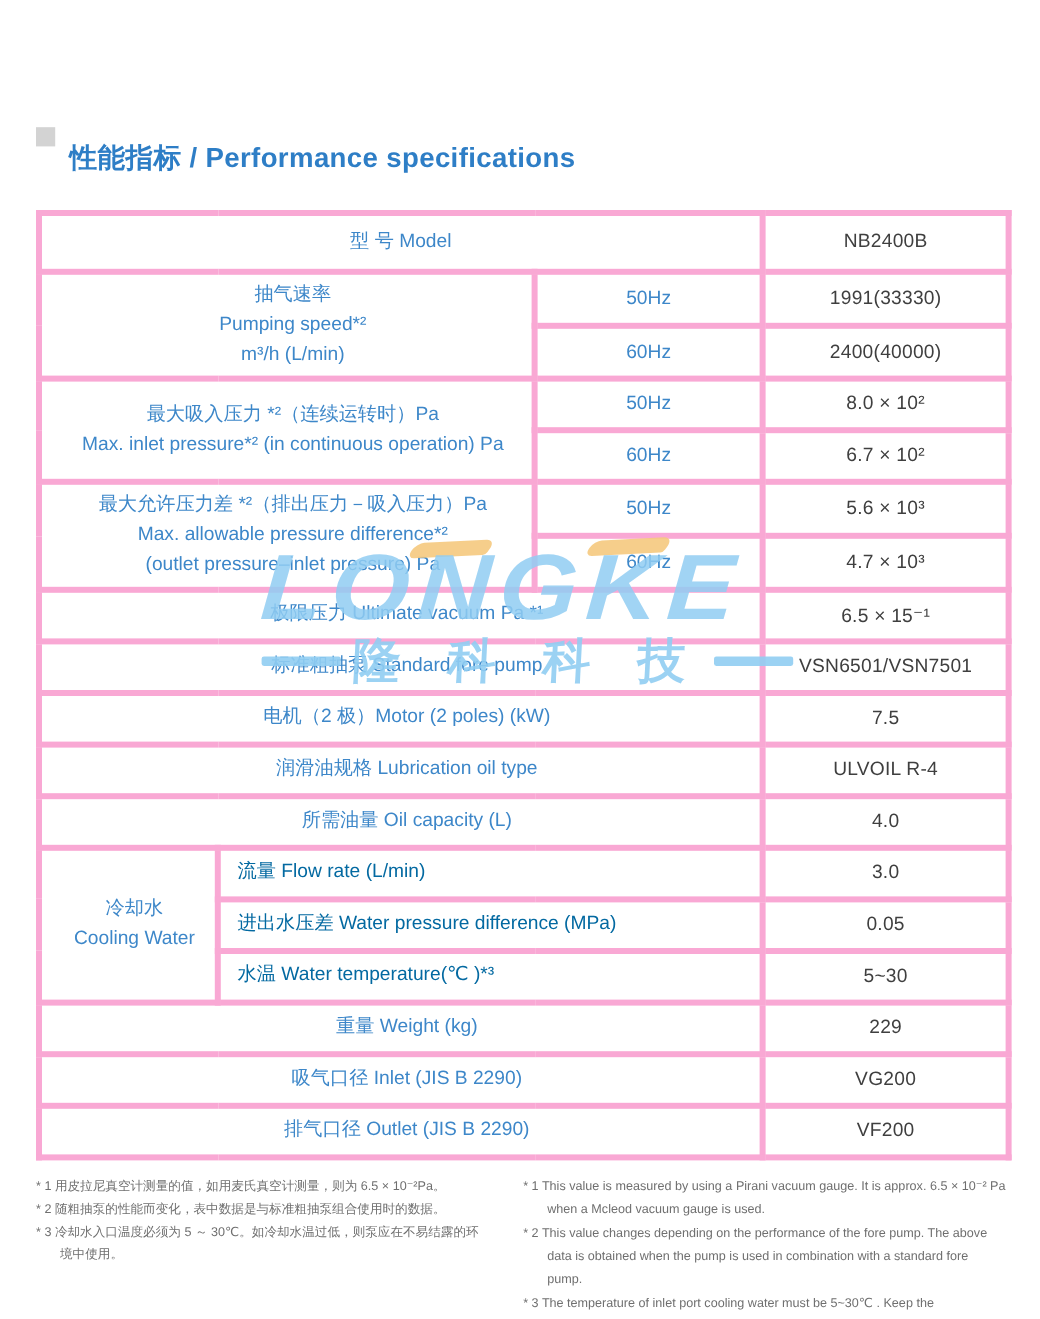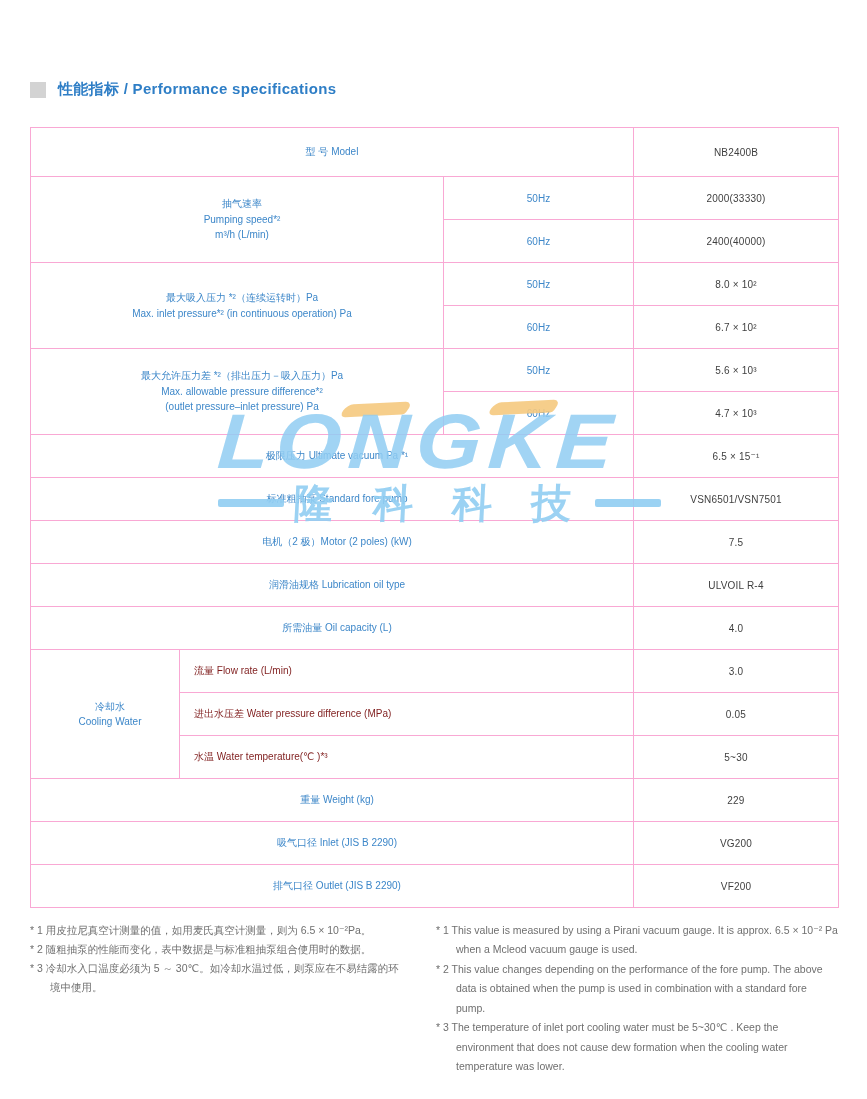--- a/index.html
+++ b/index.html
@@ -6,30 +6,30 @@
   html, body { background: #ffffff; }
   body {
     width: 867px; height: 1099px;
     font-family: "Liberation Sans", "DejaVu Sans", sans-serif;
     position: relative; overflow: hidden;
   }
 
   
   .section-header { display: flex; align-items: center; gap: 12px; margin: 80px 0 0 30px; }
   .bullet { width: 16px; height: 16px; background: #d3d3d3; flex: 0 0 auto; }
-  .page-title { font-size: 15px; font-weight: bold; color: #2e7ec6; letter-spacing: 0.3px; }
+  .page-title { font-size: 23px; font-weight: bold; color: #2e7ec6; letter-spacing: 0.3px; margin-top: 36px; }
 
   
   .table-wrap { position: relative; margin-top: 28px; }
   table.spec { border-collapse: collapse; table-layout: fixed; width: 808px; margin-left: 30px; background: transparent; }
   col.c-a { width: 149px; } col.c-b { width: 264px; } col.c-c { width: 190px; } col.c-d { width: 205px; }
   tr.rh { height: 43px; } tr.rh-head { height: 49px; }
-  td { border: 1px solid #f9a8d4; font-size: 10px; vertical-align: middle; }
+  td { border: 5px solid #f9a8d4; font-size: 16px; vertical-align: middle; }
   td.lbl { color: #3d87c9; text-align: center; padding: 5px 8px 5px 18px; line-height: 1.55; white-space: pre-line; }
-  td.lbl-sub { color: #7f1d1d; text-align: left; padding: 5px 8px 5px 14px; line-height: 1.55; white-space: pre-line; }
+  td.lbl-sub { color: #0369a1; text-align: left; padding: 5px 8px 5px 14px; line-height: 1.55; white-space: pre-line; }
   td.center { text-align: center; padding-left: 8px; }
   td.freq { color: #3d87c9; text-align: center; }
   td.val { color: #3f3f3f; text-align: center; white-space: pre-line; letter-spacing: 0.2px; }
 
   
   .watermark { position: absolute; left: 0; top: 0; width: 100%; height: 100%; pointer-events: none; z-index: 5; }
   .wm-logo {
     position: absolute; left: 218px; top: 272px;
     font-size: 84px; font-weight: bold; font-style: italic;
     letter-spacing: 7px; line-height: 1;
@@ -84,21 +84,21 @@
         <tr class="rh-head">
       <td colspan="3" class="lbl center">型  号 Model</td>
       <td class="val">NB2400B</td>
     </tr>
 
     <tr class="rh">
       <td colspan="2" rowspan="2" class="lbl">抽气速率
 Pumping speed*²
 m³/h (L/min)</td>
       <td class="freq">50Hz</td>
-      <td class="val">2000(33330)</td>
+      <td class="val">1991(33330)</td>
     </tr>
     <tr class="rh">
       <td class="freq">60Hz</td>
       <td class="val">2400(40000)</td>
     </tr>
 
     <tr class="rh">
       <td colspan="2" rowspan="2" class="lbl">最大吸入压力 *²（连续运转时）Pa
 Max. inlet pressure*² (in continuous operation) Pa</td>
       <td class="freq">50Hz</td>

